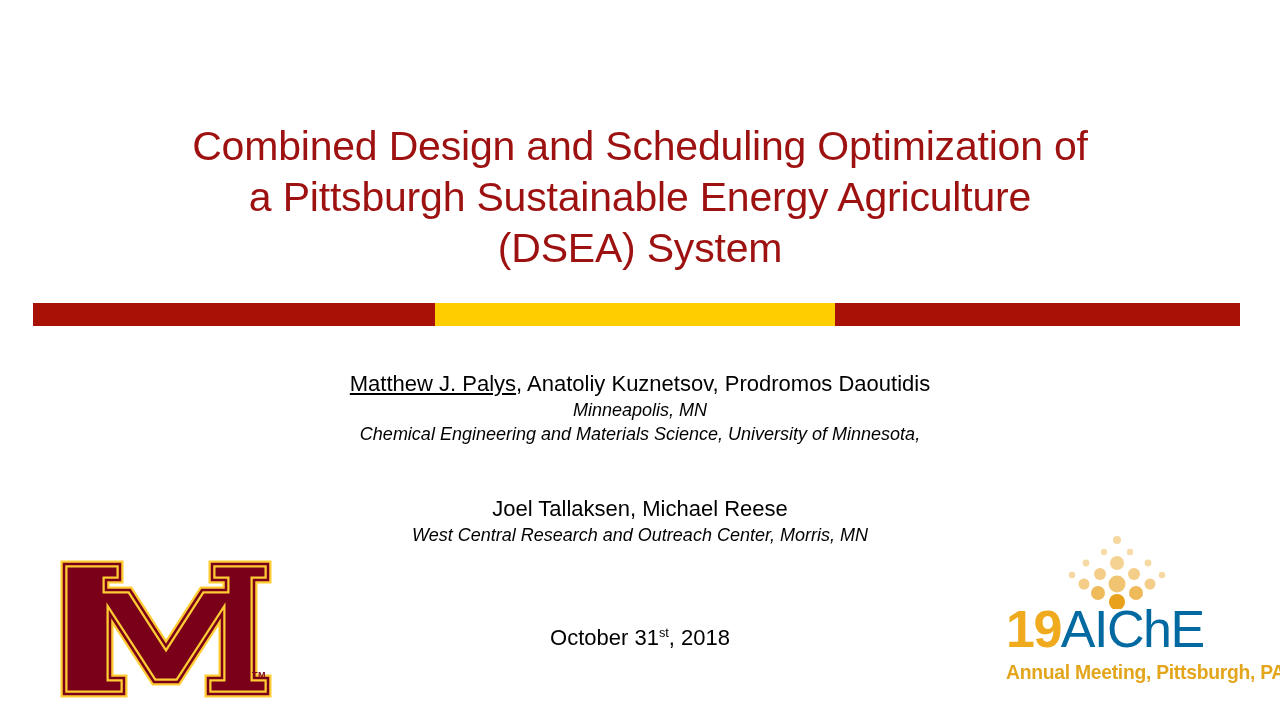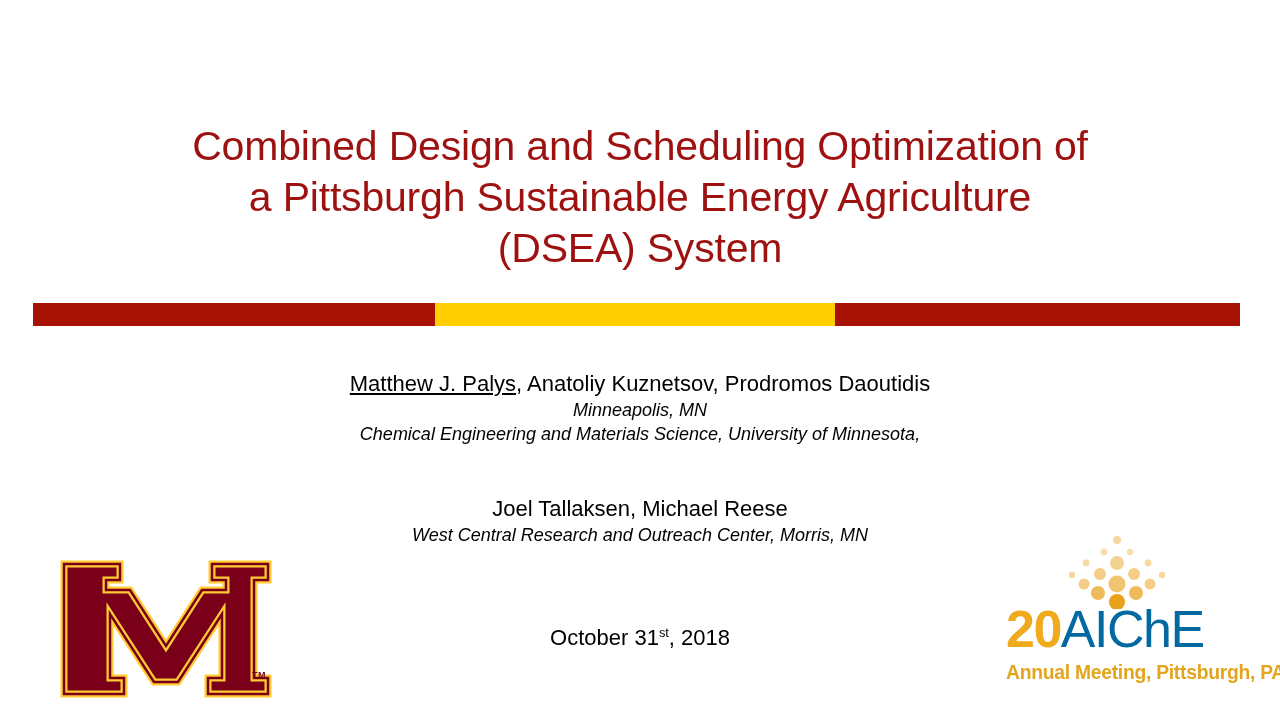--- a/index.html
+++ b/index.html
@@ -211,16 +211,16 @@
         <circle cx="55" cy="32" r="7" opacity="0.48"></circle>
         <circle cx="24" cy="32" r="3.4" opacity="0.40"></circle>
         <circle cx="86" cy="32" r="3.4" opacity="0.40"></circle>
         <circle cx="42" cy="21" r="3.2" opacity="0.38"></circle>
         <circle cx="68" cy="21" r="3.2" opacity="0.38"></circle>
         <circle cx="55" cy="9" r="4" opacity="0.42"></circle>
       </g>
     </svg>
   </div>
 
-  <div id="aiche-wordmark"><span class="num">20</span><span class="aiche">AIChE</span></div>
+  <div id="aiche-wordmark"><span class="num">19</span><span class="aiche">AIChE</span></div>
 
   <div id="aiche-tagline">Annual Meeting, Pittsburgh, PA</div>
 </div>
 
 </body></html>

